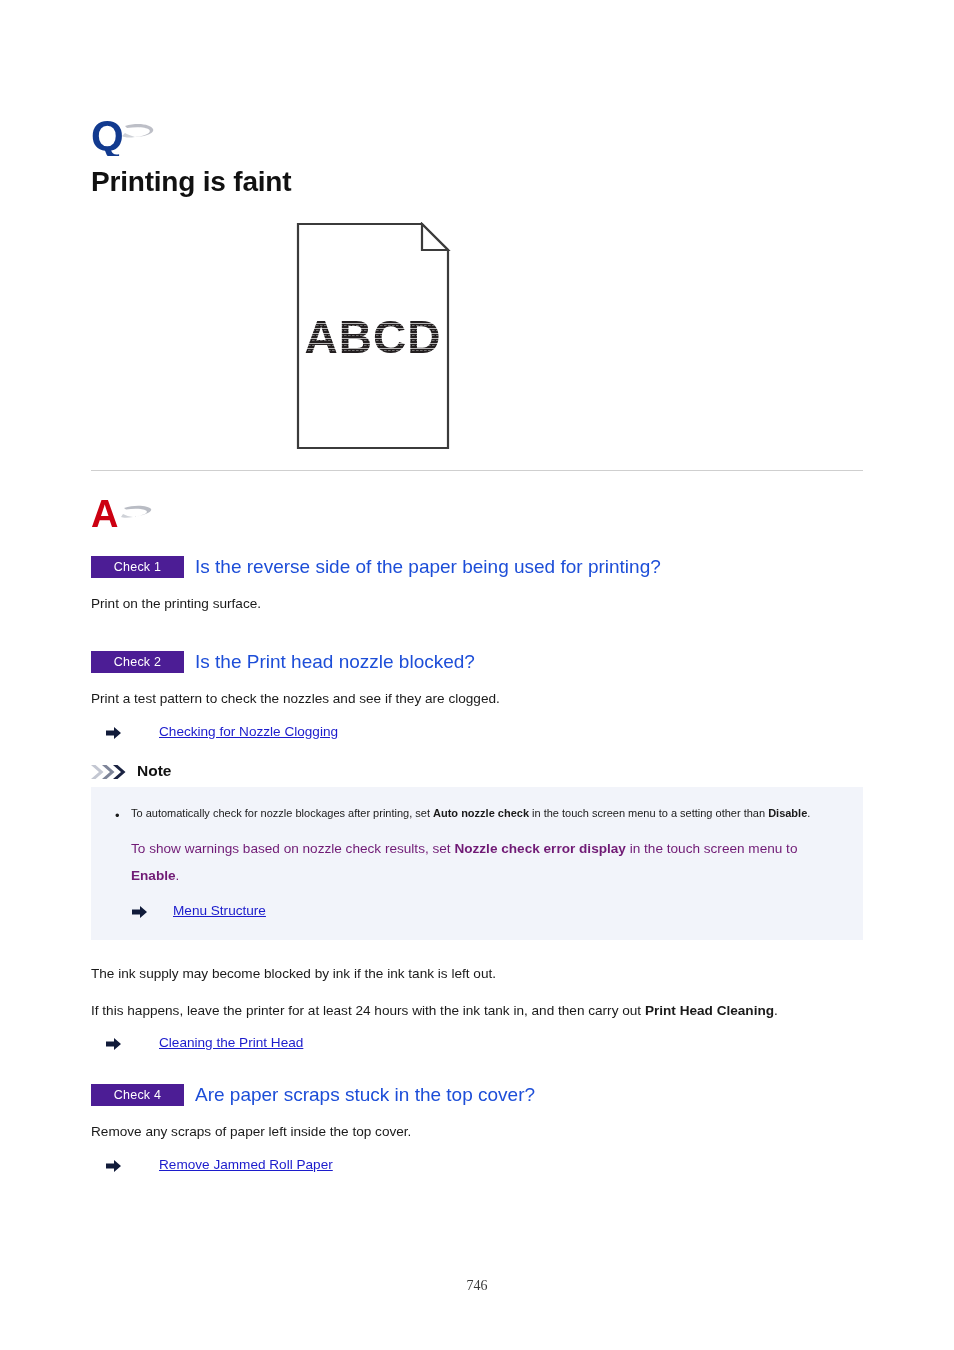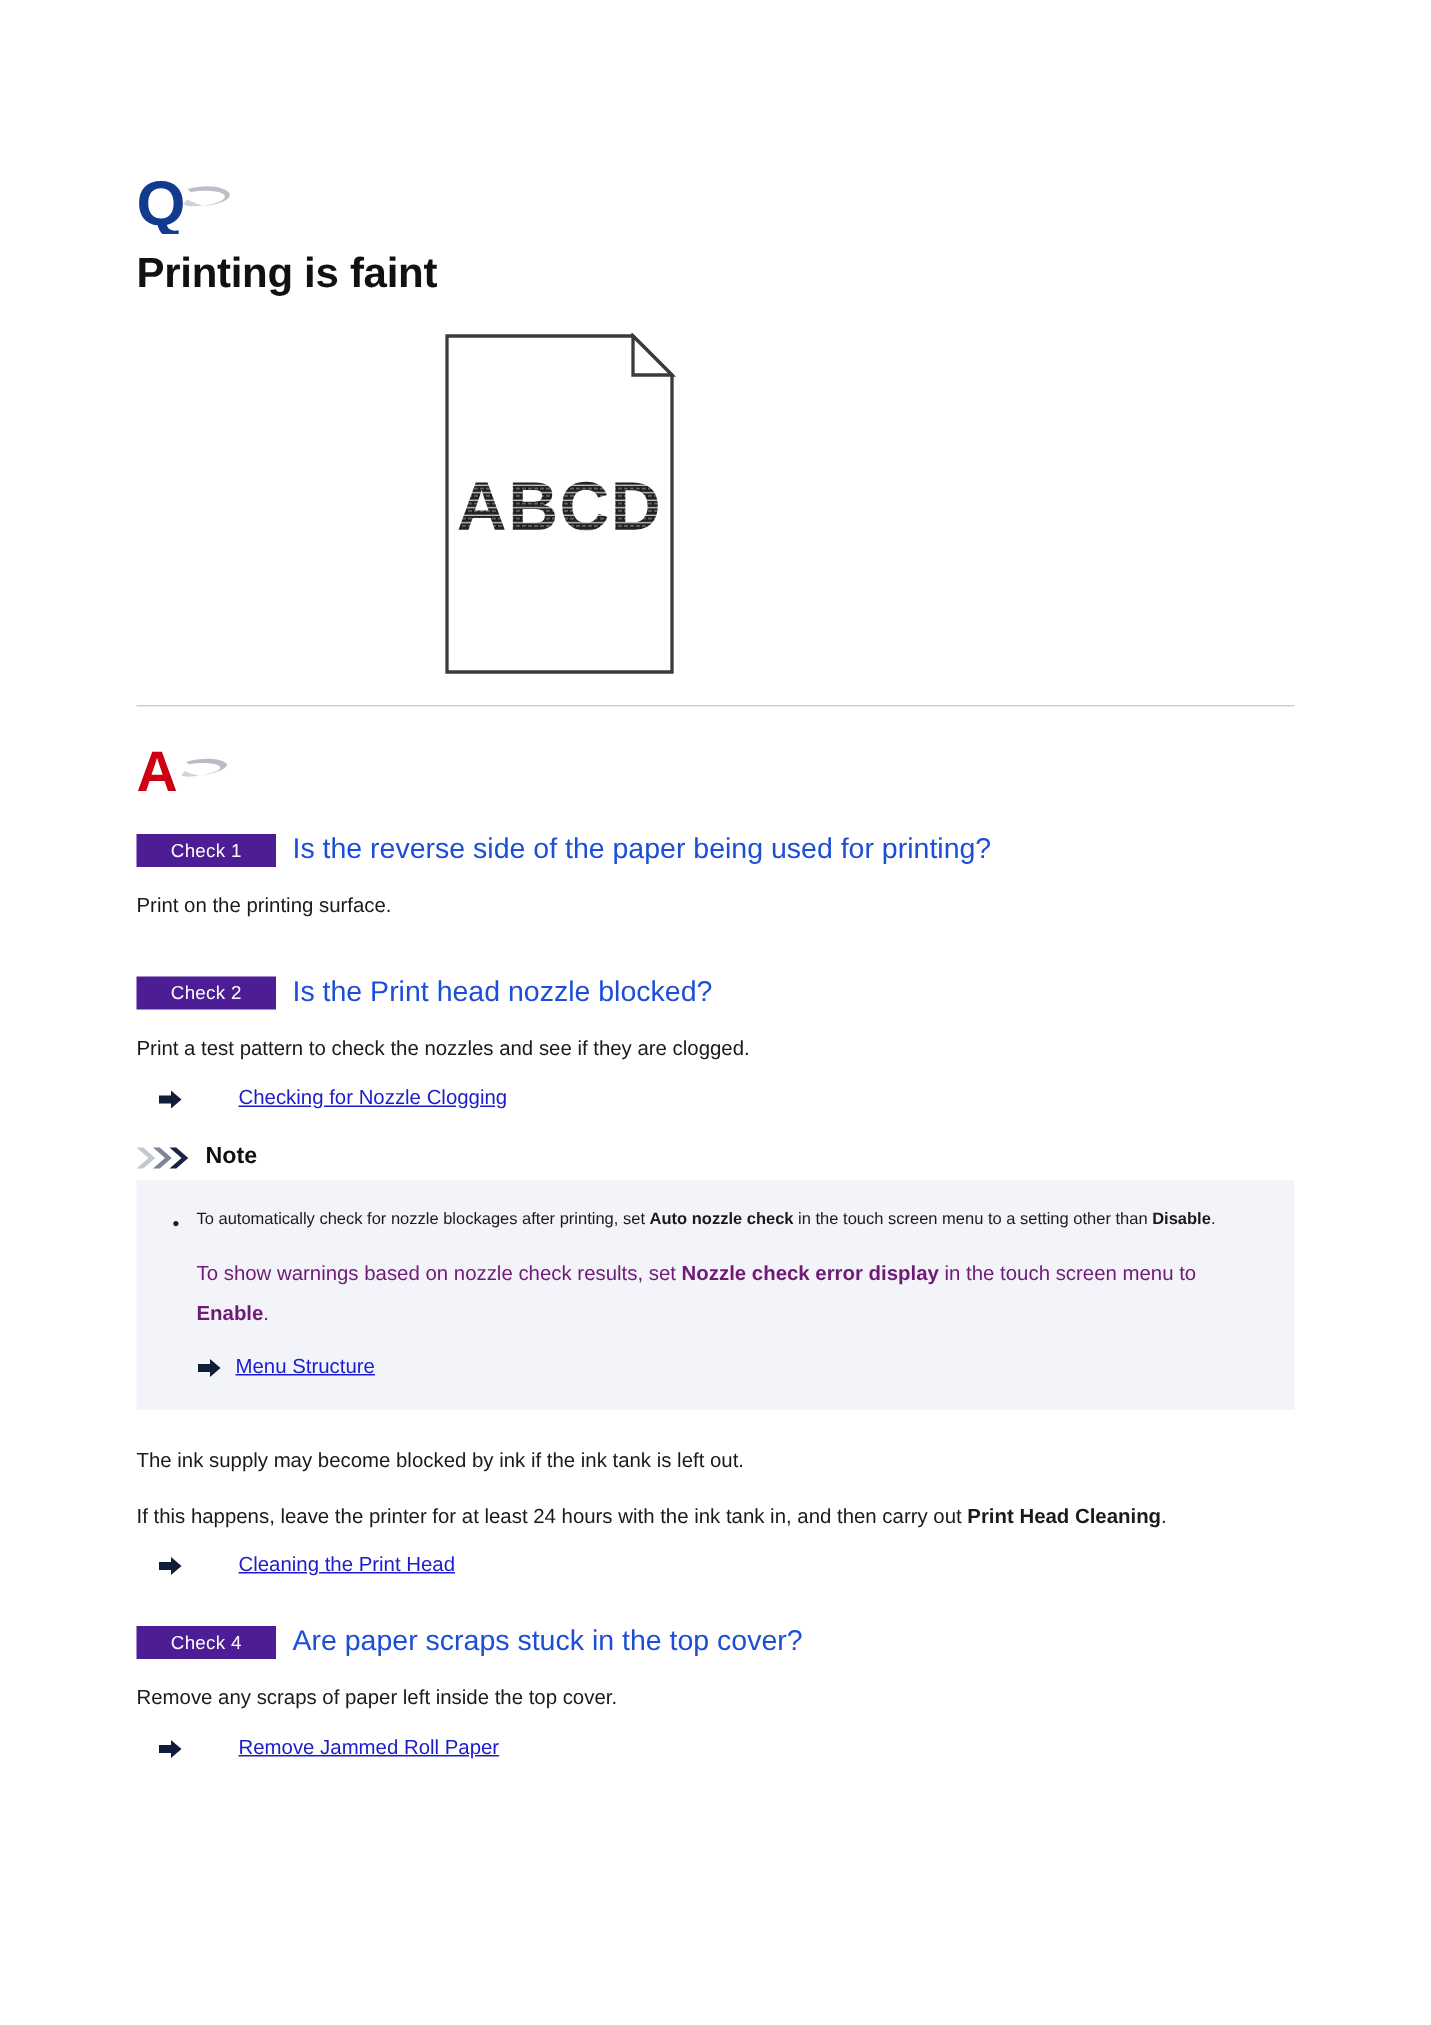--- a/index.html
+++ b/index.html
@@ -187,20 +187,21 @@
     font-size: 13.6px;
     line-height: 1.95;
     color: #701a75;
     margin: 0 0 12px 0;
   }
   .note-link-row {
     display: flex;
     align-items: flex-start;
     padding-left: 18px;
     margin: 0;
+    gap: 16px;
   }
 
   b, strong { font-weight: bold; }
 
   .section-gap { height: 22px; }
   .section-gap-sm { height: 14px; }
 
   
   .page-number {
     position: absolute;
@@ -345,14 +346,15 @@
       <span class="arrow-icon">
         <svg width="17" height="16" viewBox="0 0 17 16" xmlns="http://www.w3.org/2000/svg">
           <path d="M1 5.4 H9 V2 L16 8 L9 14 V10.6 H1 Z" fill="#111b3a"></path>
         </svg>
       </span>
       <a class="doc-link">Remove Jammed Roll Paper</a>
     </div>
 
   </div>
 
+  <div class="page-number">746</div>
 
 </div>
 
 </body></html>

